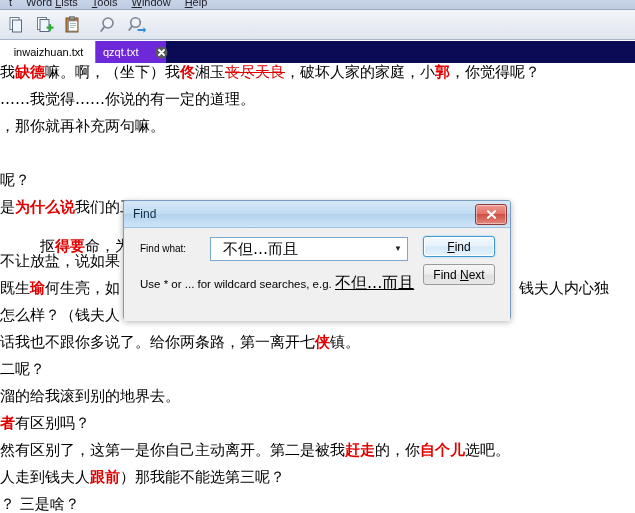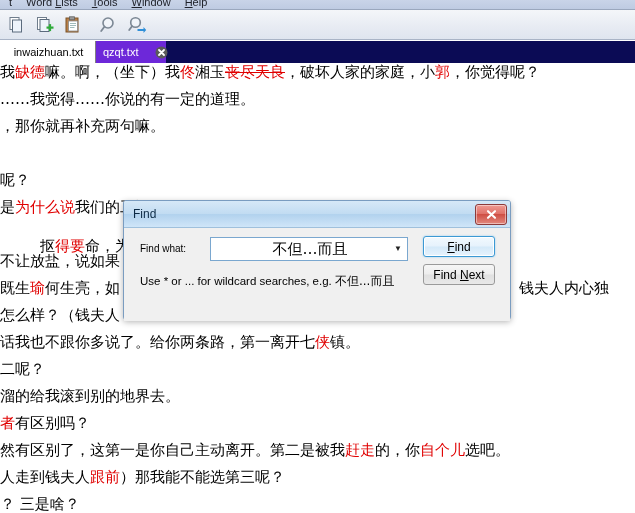--- a/index.html
+++ b/index.html
@@ -128,21 +128,21 @@
   .line {
     position: absolute;
     left: 0;
     white-space: nowrap;
     font-family: "DejaVu Sans", sans-serif;
     font-size: 15px;
     color: #000000;
     line-height: 18px;
     letter-spacing: 0px;
   }
-  .r  { color: #e00000; }
+  .r  { color: #e00000; font-weight: bold; }
   .rs { color: #e00000; text-decoration: line-through; }
   .hl { background: #35d183; }
 
   
   .dialog {
     position: absolute;
     left: 123px; top: 200px;
     width: 388px; height: 120px;
     background: #f0f0f0;
     border: 1px solid #7a9cc0;
@@ -200,41 +200,40 @@
     background: #ffffff;
     border: 1px solid #7aa7cf;
     box-sizing: border-box;
     display: flex;
     align-items: center;
   }
   .combo-val {
     font-family: "DejaVu Sans", sans-serif;
     font-size: 15px;
     color: #000;
-    padding-left: 20px;
+    padding-left: 12px;
     flex: 1;
     overflow: hidden;
     white-space: nowrap;
-    text-align: center;
   }
   .combo-arrow {
     width: 18px;
     text-align: center;
     font-size: 8px;
     color: #222;
     line-height: 1;
   }
   .hint {
     position: absolute;
     left: 16px; top: 45px;
     font-size: 11.5px;
     color: #000;
     white-space: nowrap;
   }
-  .hint .cjk { font-family: "DejaVu Sans", sans-serif; font-size: 12px; }
+  .hint .cjk { font-family: "DejaVu Sans", sans-serif; font-size: 16px; text-decoration: underline; }
   .btn {
     position: absolute;
     left: 299px;
     width: 72px; height: 21px;
     box-sizing: border-box;
     border: 1px solid #9a9a9a;
     border-radius: 3px;
     background: linear-gradient(to bottom, #f6f6f6 0%, #ededed 48%, #e0e0e0 52%, #e8e8e8 100%);
     font-size: 12px;
     color: #000;

